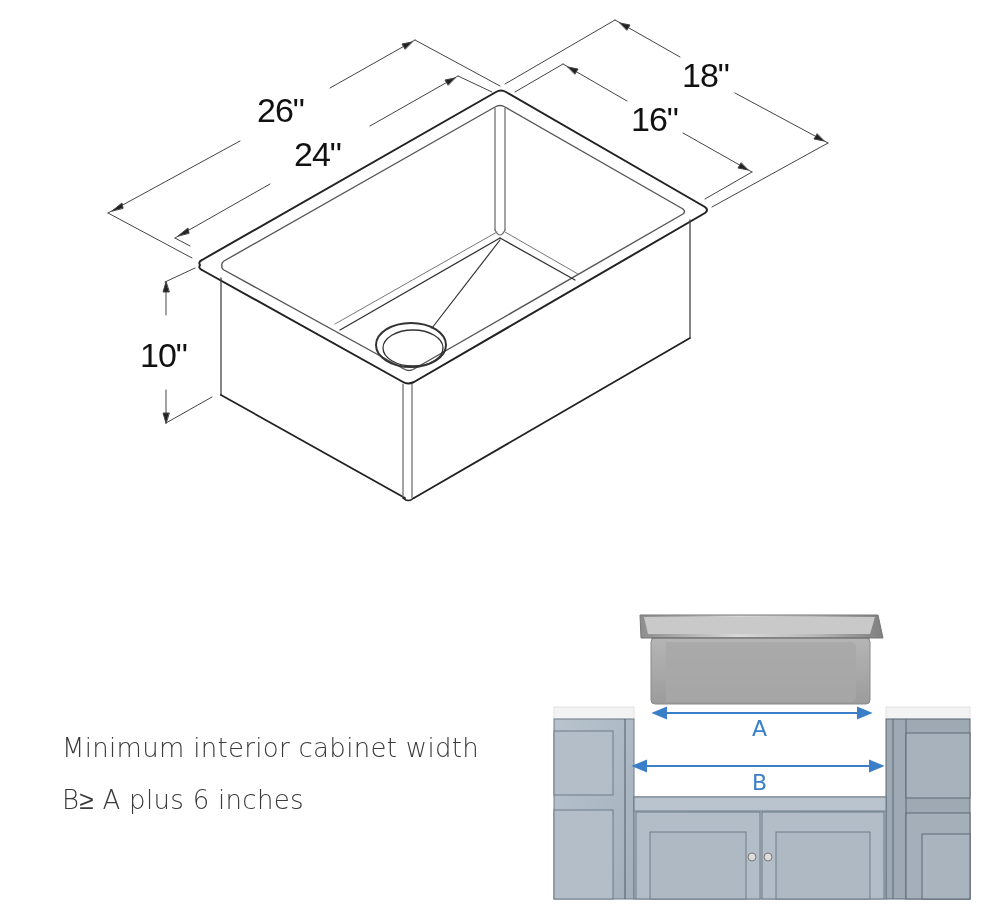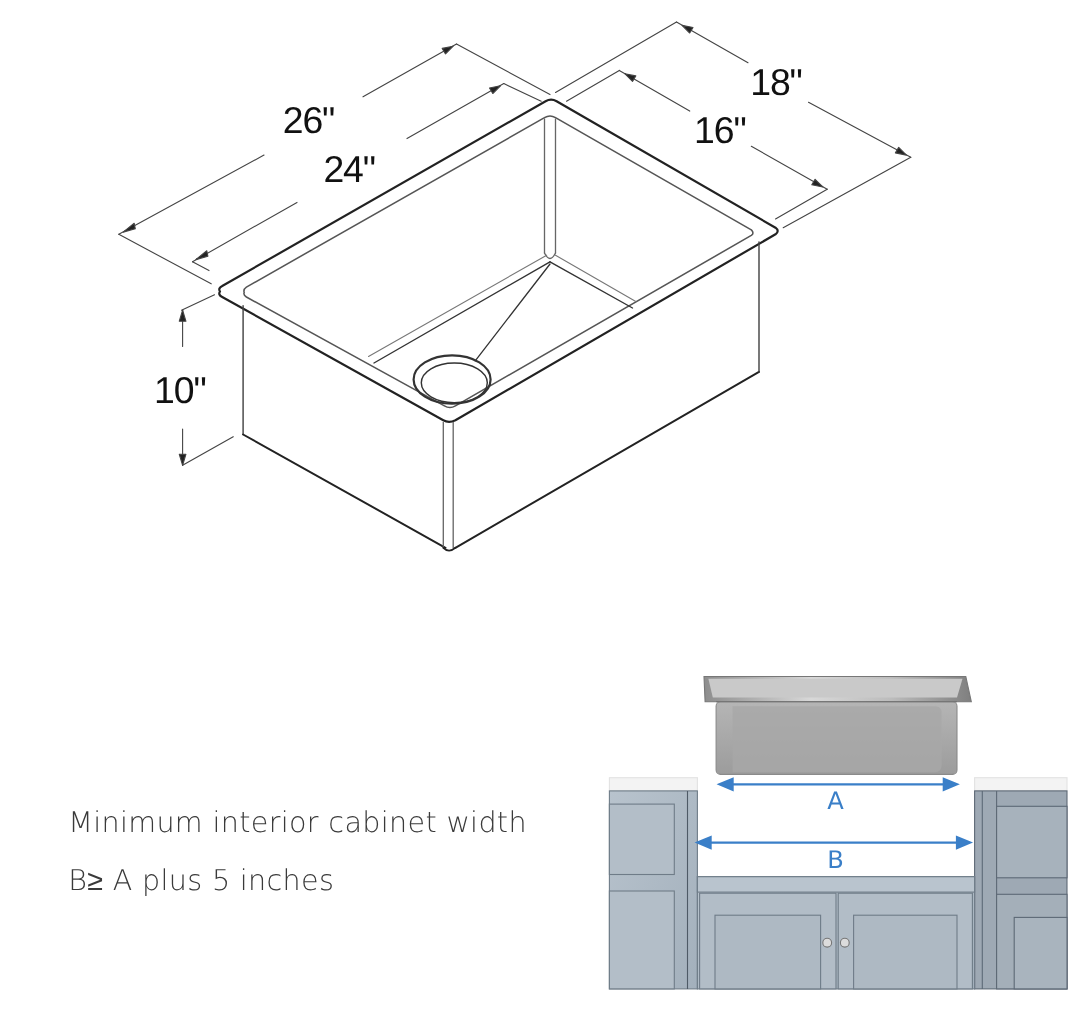--- a/index.html
+++ b/index.html
@@ -161,13 +161,13 @@
     <line x1="638" y1="766" x2="878" y2="766"></line>
     <polygon points="634,766 646,761 646,771"></polygon>
     <polygon points="882,766 870,761 870,771"></polygon>
   </g>
 </svg>
 
 <div class="cab-label" style="left:752px; top:716px;">A</div>
 <div class="cab-label" style="left:752px; top:770px;">B</div>
 
 <div class="note" style="top:733px;">Minimum interior cabinet width</div>
-<div class="note" style="top:785px;">B≥ A plus 5 inches</div>
+<div class="note" style="top:785px;">B≥ A plus 6 inches</div>
 
 </body></html>

